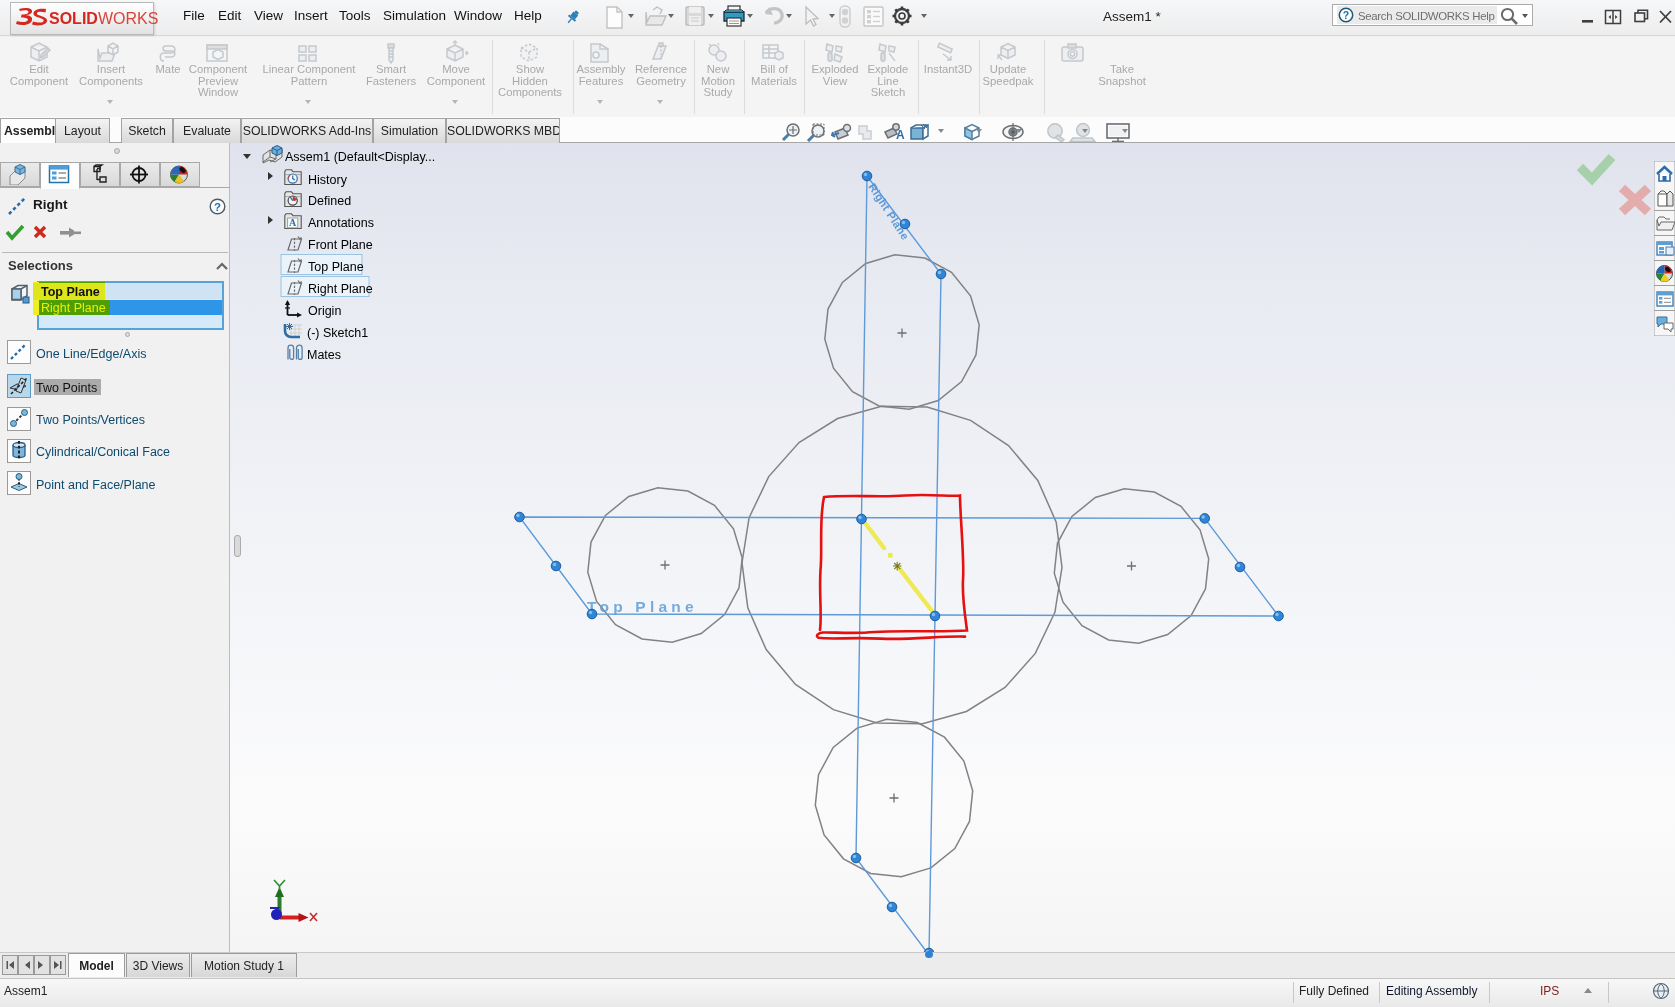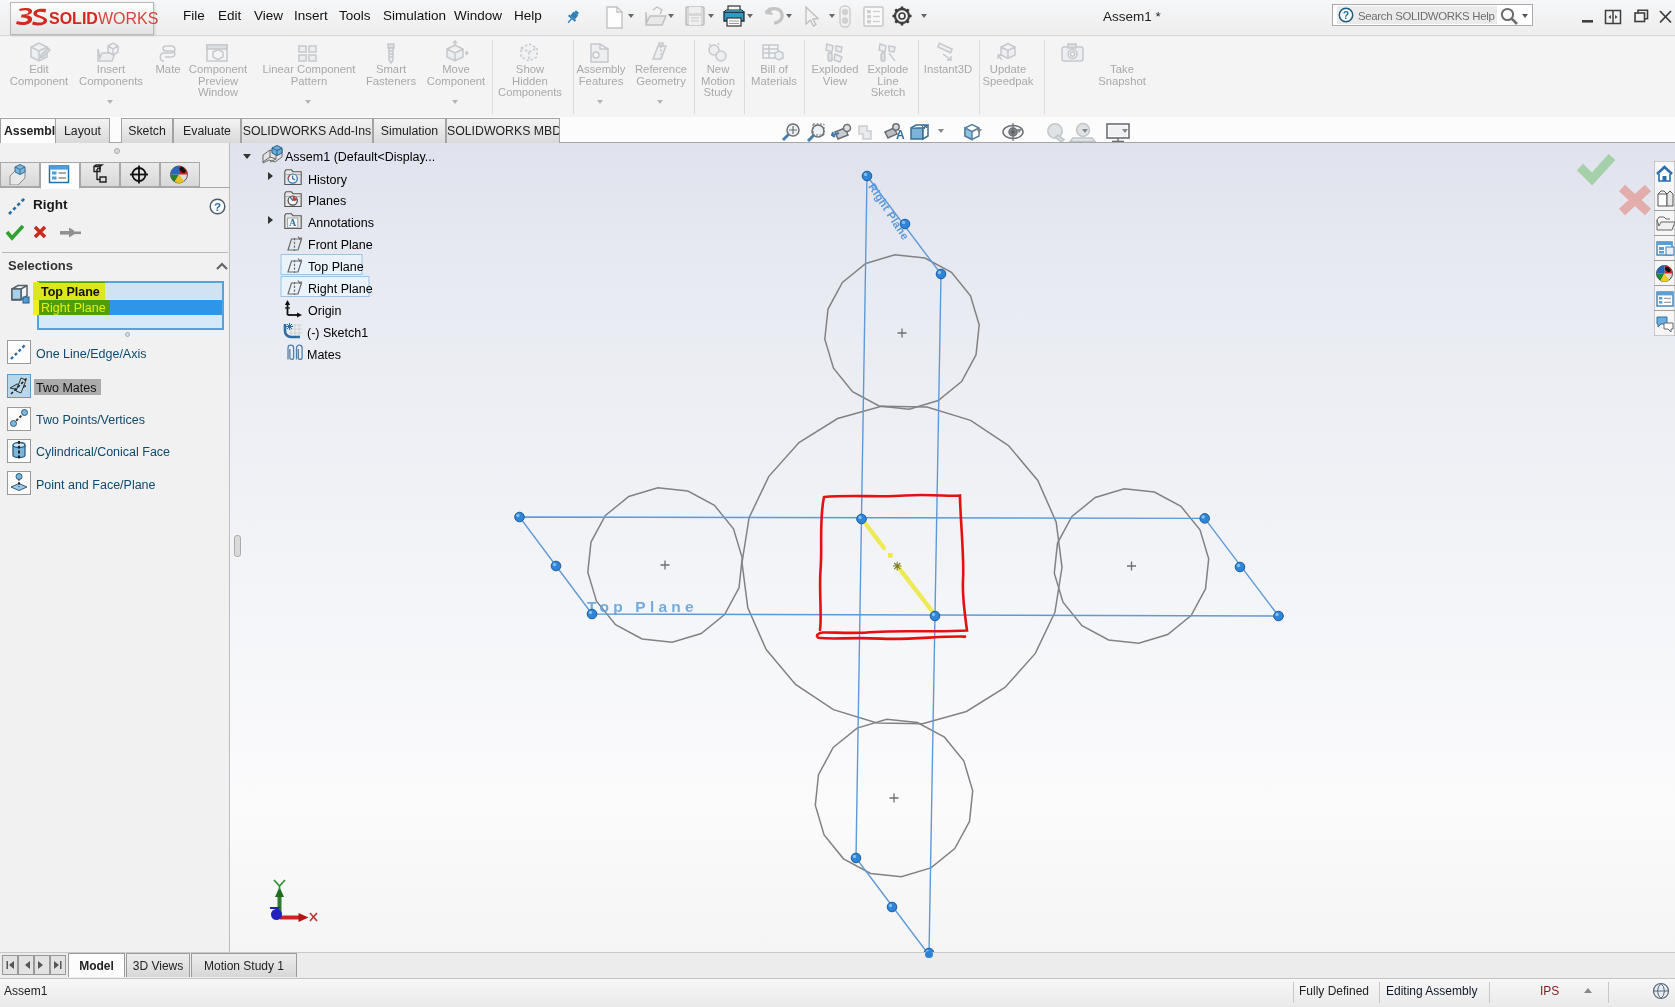--- a/index.html
+++ b/index.html
@@ -522,21 +522,21 @@
       <line x1="2" y1="17" x2="17" y2="2" stroke="#2e6da4" stroke-width="2.4" stroke-dasharray="3 2.4"></line>
     </svg>
 <span class="a olabel nl" style="top:347px">One Line/Edge/Axis</span>
 <div class="a obox" style="top:374px;background:#b9d7ea;border-color:#5b9bc8"></div>
 <svg class="a" style="left:8px;top:375px" width="22" height="22" viewBox="0 0 22 22">
       <path d="M2,13 l7,-4 9,2 -7,4 z" fill="#9ec8e4" stroke="#333"></path>
       <path d="M8,16 l5,-13 5,2 -5,13 z" fill="#bcd8ec" stroke="#333"></path>
       <line x1="3" y1="19" x2="19" y2="3" stroke="#222" stroke-width="1.6" stroke-dasharray="2.8 2"></line>
     </svg>
 <div class="a" style="left:34px;top:379px;width:67px;height:16px;background:#ababab"></div>
-<span class="a olabel nl" style="top:381px;color:#111">Two Mates</span>
+<span class="a olabel nl" style="top:381px;color:#111">Two Points</span>
 <div class="a obox" style="top:406.5px"></div>
 <svg class="a" style="left:9px;top:408px" width="20" height="20" viewBox="0 0 20 20">
       <line x1="4" y1="16" x2="16" y2="4" stroke="#333" stroke-width="1.8" stroke-dasharray="2.6 2"></line>
       <circle cx="4.5" cy="15.5" r="3" fill="#7db6dc" stroke="#2a5d82"></circle>
       <circle cx="15.5" cy="4.5" r="3" fill="#7db6dc" stroke="#2a5d82"></circle>
     </svg>
 <span class="a olabel nl" style="top:413px">Two Points/Vertices</span>
 <div class="a obox" style="top:438.5px"></div>
 <svg class="a" style="left:9px;top:440px" width="20" height="20" viewBox="0 0 20 20">
       <path d="M4,5 v10 a6,2.5 0 0 0 12,0 v-10" fill="#7db6dc" stroke="#2a5d82" stroke-width="1.3"></path>
@@ -623,21 +623,21 @@
         <path d="M4,2 l5,5 M4,7 l5,-5 M3,4.5 h7 M6.5,1 v7" stroke="#2e6da4" stroke-width="1"></path>
       </g>
 
 <g transform="translate(44,198)" fill="none" stroke="#5580a8" stroke-width="1.3">
         <path d="M4,16.5 V5 a2.8,2.8 0 0 1 5.6,0 v9.5 a1.9,1.9 0 0 1 -3.8,0 V6"></path>
         <path d="M12.5,16.5 V5 a2.8,2.8 0 0 1 5.6,0 v9.5 a1.9,1.9 0 0 1 -3.8,0 V6"></path>
       </g>
 </svg>
 <span class="a treerow nl" style="left:285px;top:150px">Assem1  (Default&lt;Display...</span>
 <span class="a treerow nl" style="left:308px;top:172.5px">History</span>
-<span class="a treerow nl" style="left:308px;top:194px">Planes</span>
+<span class="a treerow nl" style="left:308px;top:194px">Defined</span>
 <span class="a treerow nl" style="left:308px;top:216px">Annotations</span>
 <span class="a treerow nl" style="left:308px;top:238px">Front Plane</span>
 <span class="a treerow nl" style="left:308px;top:259.5px">Top Plane</span>
 <span class="a treerow nl" style="left:308px;top:281.5px">Right Plane</span>
 <span class="a treerow nl" style="left:308px;top:303.5px">Origin</span>
 <span class="a treerow nl" style="left:307px;top:325.5px">(-) Sketch1</span>
 <span class="a treerow nl" style="left:307px;top:347.5px">Mates</span>
 
 <div class="a" style="left:1654px;top:161px;width:21px;height:175px;background:#e8e8e9;border:1px solid #9e9e9e"></div>
 <svg class="a" style="left:1654px;top:161px" width="21" height="175" viewBox="0 0 21 175">

